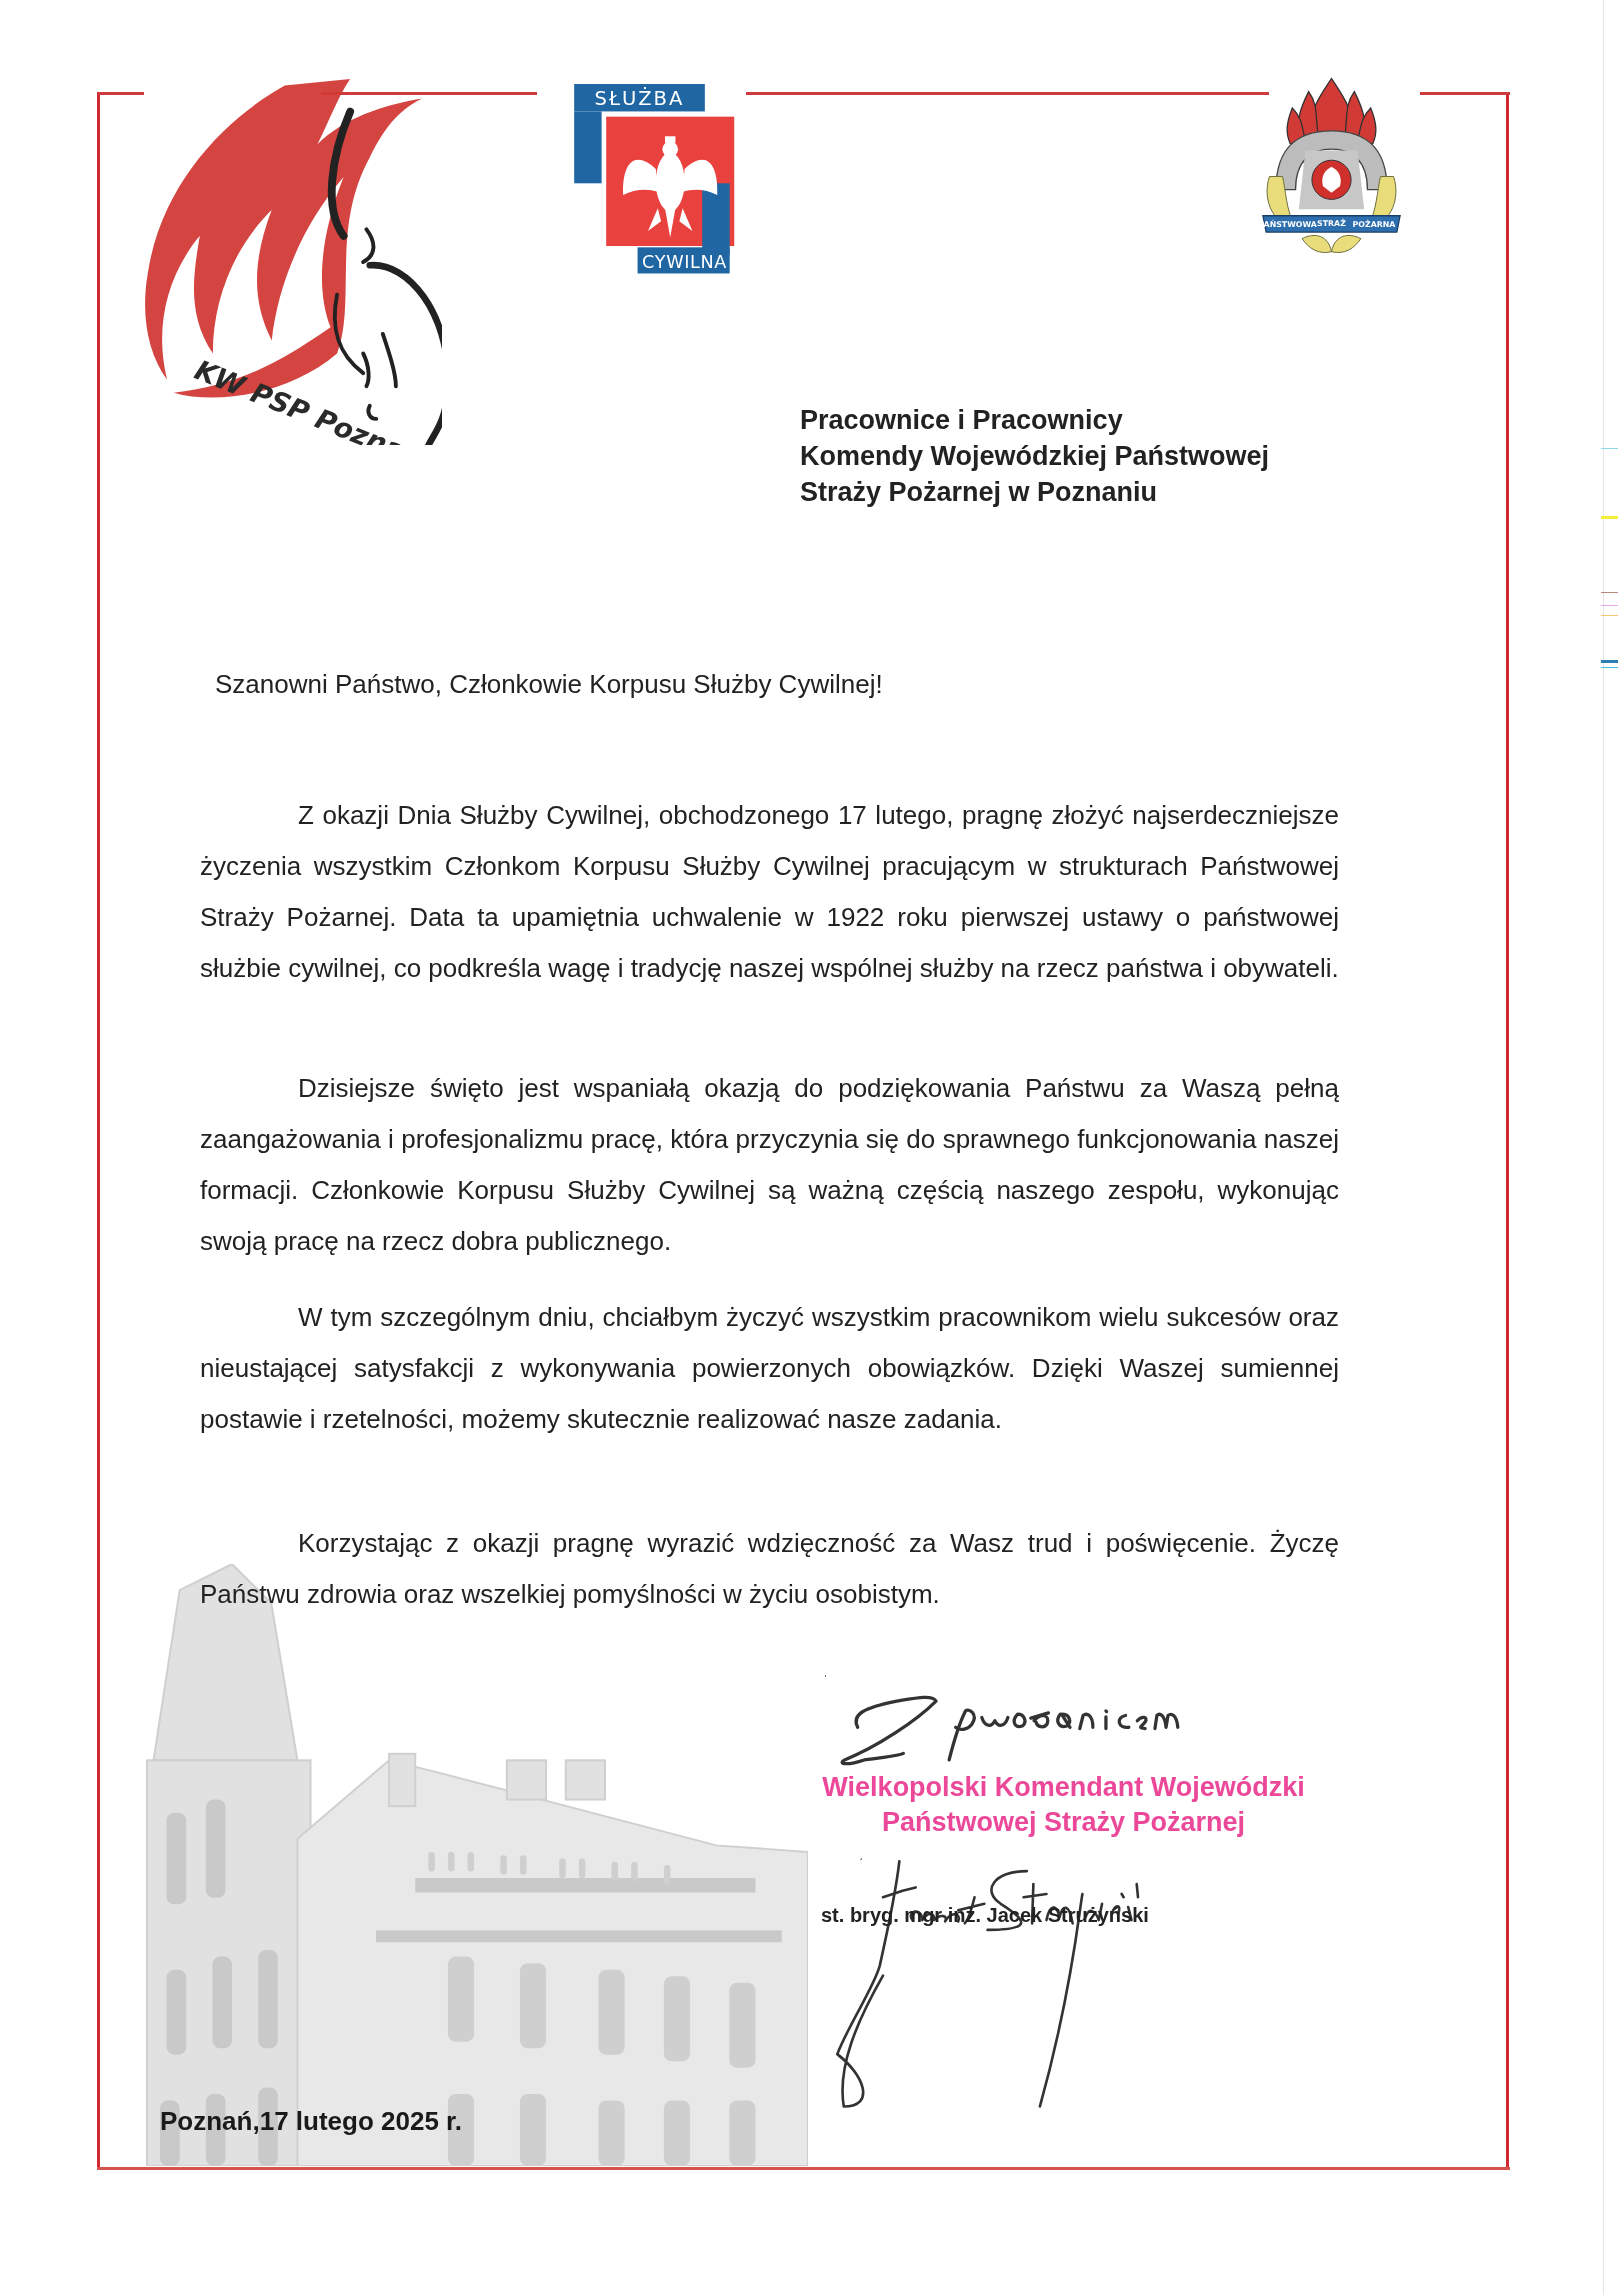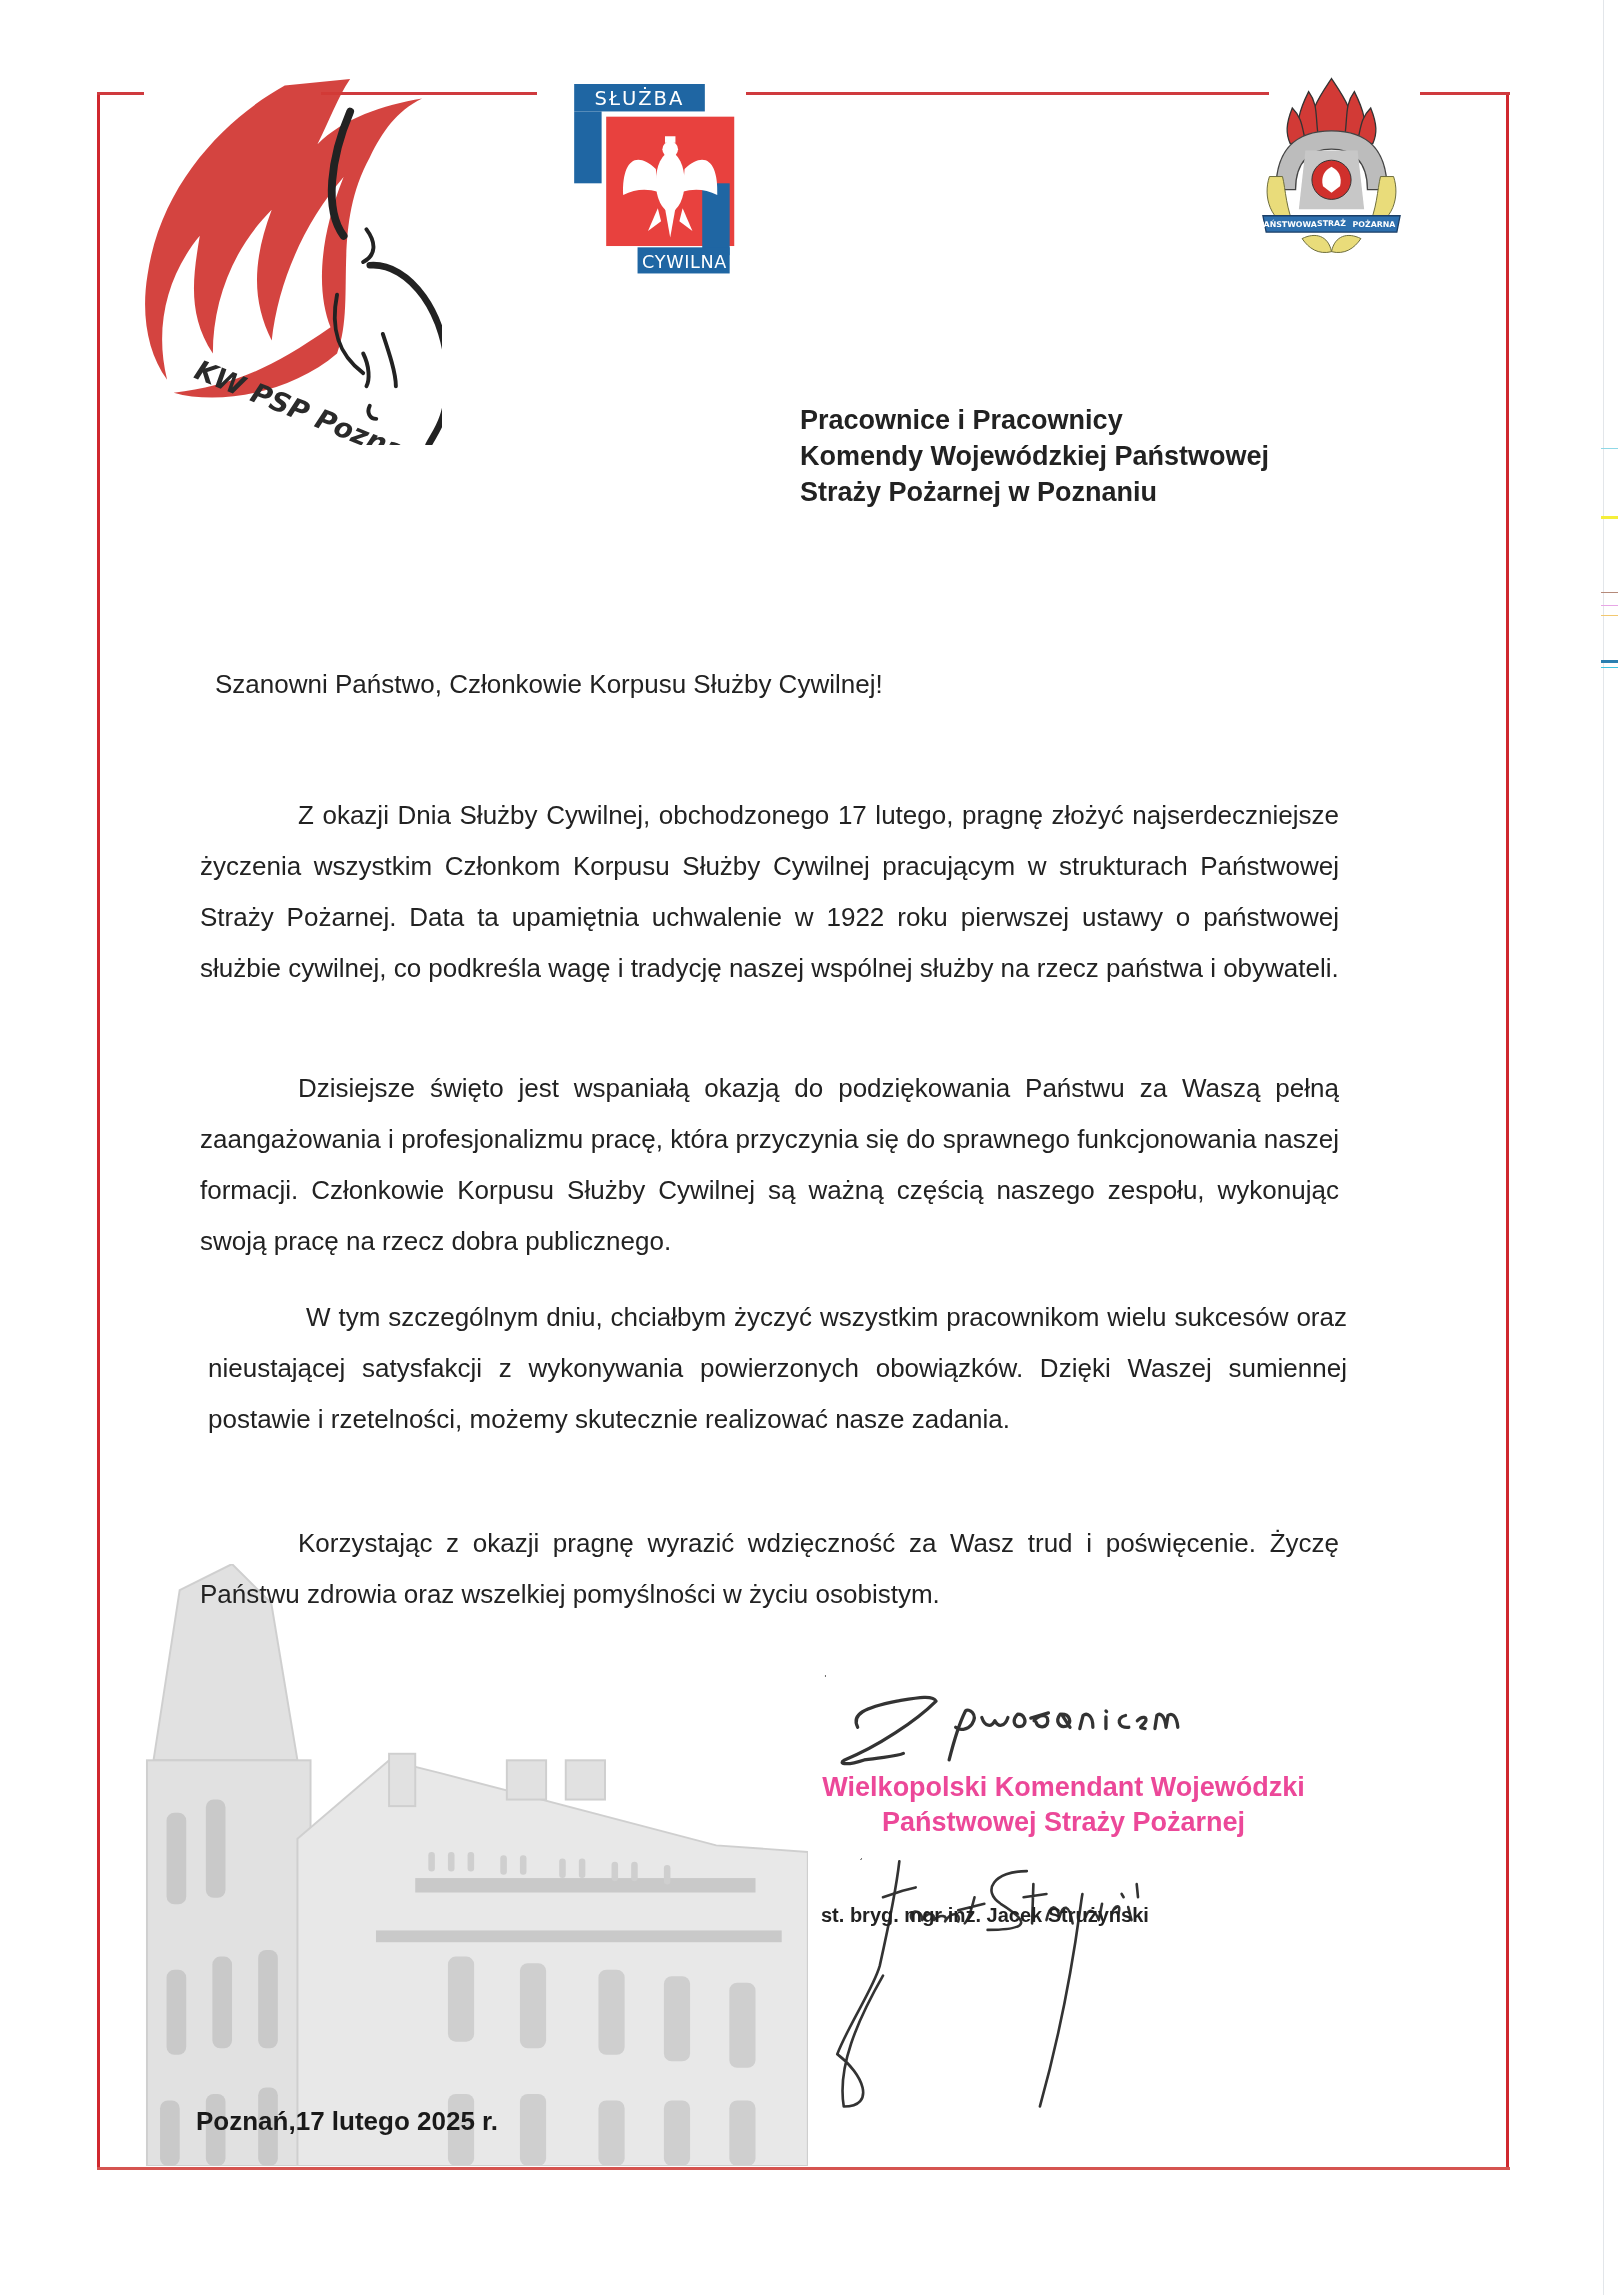--- a/index.html
+++ b/index.html
@@ -35,32 +35,32 @@
                font-size: 27px; line-height: 36px; color: #222; }
   .addressee div { white-space: nowrap; }
 
   .salutation { position: absolute; left: 200px; top: 669px; font-size: 26px; color:#222; white-space: nowrap; margin-left: 15px; }
 
   .body-text { position: absolute; left: 200px; width: 1139px; font-size: 26px; line-height: 51px;
                text-align: justify; color: #222; }
   .body-text p { margin: 0; text-indent: 98px; }
   .p1 { top: 790px; }
   .p2 { top: 1063px; }
-  .p3 { top: 1292px; margin-left: 8px; }
+  .p3 { top: 1292px; }
   .p4 { top: 1518px; }
 
   .handwriting { position: absolute; left: 818px; top: 1675px; width: 406px; height: 98px; }
   .closing-hidden { position:absolute; left:-9999px; }
 
   .signer { position: absolute; left: 795px; top: 1770px; width: 537px; text-align: center;
             font-weight: bold; font-size: 27px; line-height: 35px; color: #ec4899; }
   .signature { position: absolute; left: 824px; top: 1858px; width: 458px; height: 255px; }
   .signer-name { position: absolute; left: 821px; top: 1904px; font-weight: bold; font-size: 20px; color:#222; white-space: nowrap; }
 
-  .place-date { position: absolute; left: 160px; top: 2106px; font-weight: bold; font-size: 26px; color:#1a1a1a; white-space: nowrap; padding-left: 36px; }
+  .place-date { position: absolute; left: 160px; top: 2106px; font-weight: bold; font-size: 26px; color:#1a1a1a; white-space: nowrap; }
 </style>
 </head>
 <body>
 
 <div class="scan-edge"></div>
 <div class="scan-tick" style="top:448px;background:#8fd8e6"></div>
 <div class="scan-tick" style="top:516px;background:#f5ef3a;height:2.6px"></div>
 <div class="scan-tick" style="top:592px;background:#b58a7a"></div>
 <div class="scan-tick" style="top:605px;background:#e7a6e6"></div>
 <div class="scan-tick" style="top:615px;background:#f2c870"></div>

